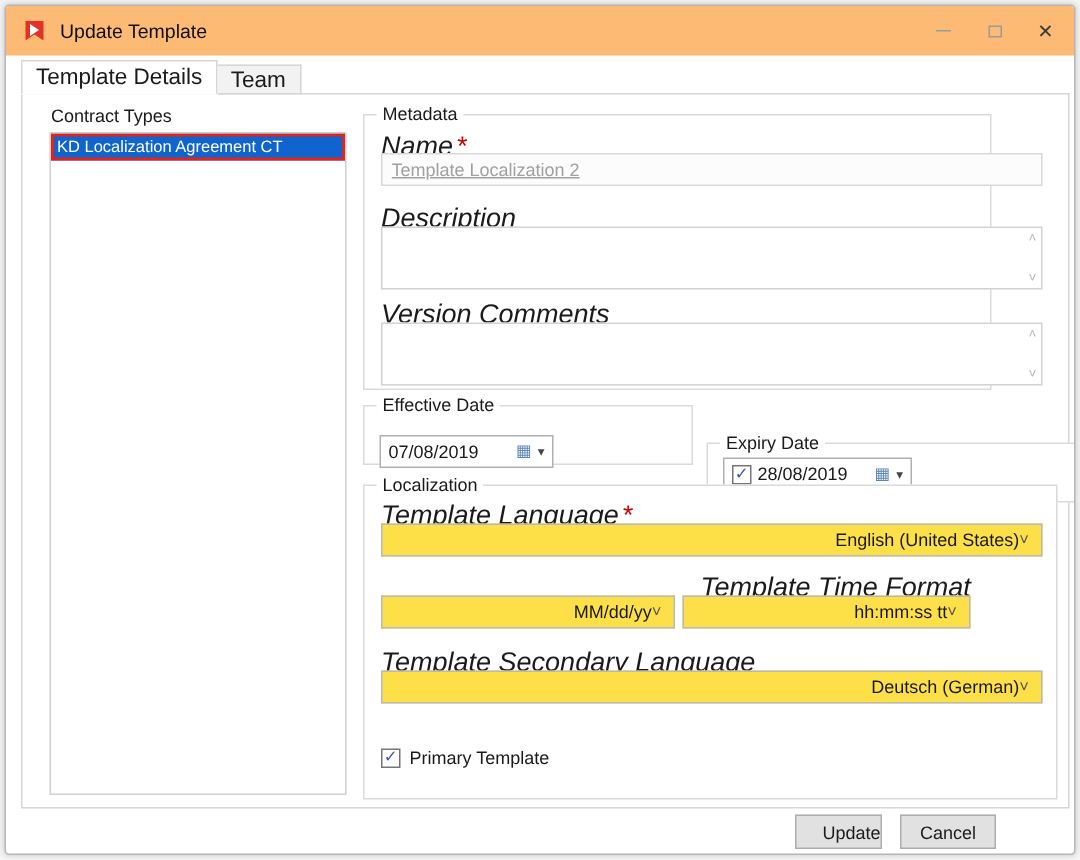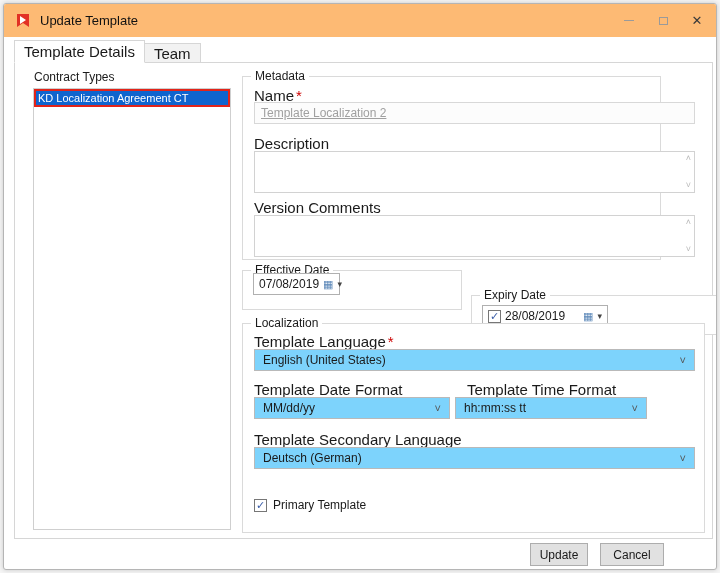--- a/index.html
+++ b/index.html
@@ -35,50 +35,50 @@
   .listbox { position:absolute; left:18px; top:25px; width:198px; height:442px;
              border:1px solid #cfcfcf; background:#fff; overflow:hidden; }
   .list-item.selected { background:#0f64ce; border:2px solid #e2241a; color:#fff;
              font-size:11px; line-height:14px; padding:0 2px; white-space:nowrap; overflow:hidden; }
 
   
   .groupbox { position:absolute; border:1px solid #dadada; background:#fff; }
   .legend { position:absolute; top:-8px; left:8px; background:#fff; padding:0 4px;
             font-size:12px; color:#1a1a1a; white-space:nowrap; }
 
-  .flabel { position:absolute; font-size:15px; color:#1a1a1a; white-space:nowrap; }
+  .flabel { position:absolute; font-size:18px; color:#1a1a1a; white-space:nowrap;font-style:italic; }
   .req { color:#c00; margin-left:2px; }
 
   .text-input { position:absolute; height:22px; border:1px solid #d8d8d8; background:#fcfcfc;
                 color:#a0a0a0; font-size:12px; padding:0 6px; outline:none;text-decoration:underline; }
 
   .textarea { position:absolute; border:1px solid #d2d2d2; background:#fff; }
   .scroll-ic { position:absolute; right:3px; font-size:9px; color:#b9b9b9; line-height:9px; cursor:default; }
   .scroll-up { top:2px; }
   .scroll-down { bottom:2px; }
 
   .datepicker { position:absolute; height:22px; border:1px solid #b0b0b0; background:#fff;
                 display:flex; align-items:center; padding:0 5px; gap:4px; font-size:12px; color:#1a1a1a; cursor:default; }
   .cal-icon { margin-left:auto; font-size:11px; color:#5b87b8; line-height:11px; }
   .dd-arrow { font-size:9px; color:#444; line-height:9px; }
 
   .checkbox { width:13px; height:13px; border:1px solid #767676; background:#fff; flex:0 0 13px;
               display:inline-flex; align-items:center; justify-content:center;
               font-size:11px; line-height:11px; color:#3a5da8; }
 
-  .combo { position:absolute; height:22px; background:#7dd3fc; border:1px solid #b9b9b9;
-           display:flex; align-items:center; justify-content:space-between;
+  .combo { position:absolute; height:22px; background:#fde047; border:1px solid #b9b9b9;
+           display:flex; align-items:center; justify-content:flex-end;
            padding:0 8px; font-size:12px; color:#1a1a1a; cursor:default; }
   .combo .chev { font-size:11px; color:#555; line-height:11px; }
 
   .check-row { position:absolute; display:flex; align-items:center; gap:6px; font-size:12px; color:#1a1a1a; cursor:default; }
 
   .btn { position:absolute; height:23px; font-size:12px; background:#e1e1e1;
          border:1px solid #adadad; color:#1a1a1a; cursor:default; }
-  .btn-update { left:526px; top:539px; width:58px; }
+  .btn-update { left:526px; top:539px; width:58px;text-align:right; }
   .btn-cancel { left:596px; top:539px; width:64px; }
 </style>
 </head>
 <body>
 
 <div class="dialog">
 
   <div class="titlebar">
     <span class="app-icon">
       <svg width="16" height="16" viewBox="0 0 16 16">
@@ -125,21 +125,21 @@
       </div>
       <div class="flabel" style="left:11px; top:122px;">Version Comments</div>
       <div class="textarea" style="left:11px; top:138px; width:441px; height:42px;">
         <span class="scroll-ic scroll-up">˄</span>
         <span class="scroll-ic scroll-down">˅</span>
       </div>
     </div>
 
     <div class="groupbox" style="left:227px; top:207px; width:220px; height:40px;">
       <span class="legend">Effective Date</span>
-      <div class="datepicker" style="left:10px; top:2px; width:87px;">
+      <div class="datepicker" style="left:10px; top:19px; width:116px;">
         <span>07/08/2019</span>
         <span class="cal-icon">▦</span>
         <span class="dd-arrow">▾</span>
       </div>
     </div>
 
     <div class="groupbox" style="left:456px; top:207px; width:276px; height:40px;margin-top:25px;">
       <span class="legend">Expiry Date</span>
       <div class="datepicker" style="left:10px; top:9px; width:126px;">
         <span class="checkbox">
@@ -155,21 +155,20 @@
       <span class="legend">Localization</span>
 
       <div class="flabel" style="left:11px; top:9px;">
         <span>Template Language</span><span class="req">*</span>
       </div>
       <div class="combo" style="left:11px; top:25px; width:441px;">
         <span>English (United States)</span>
         <span class="chev">˅</span>
       </div>
 
-      <div class="flabel" style="left:11px; top:57px;">Template Date Format</div>
       <div class="flabel" style="left:224px; top:57px;text-align:center;">Template Time Format</div>
       <div class="combo" style="left:11px; top:73px; width:196px;">
         <span>MM/dd/yy</span>
         <span class="chev">˅</span>
       </div>
       <div class="combo" style="left:212px; top:73px; width:192px;">
         <span>hh:mm:ss tt</span>
         <span class="chev">˅</span>
       </div>
 

